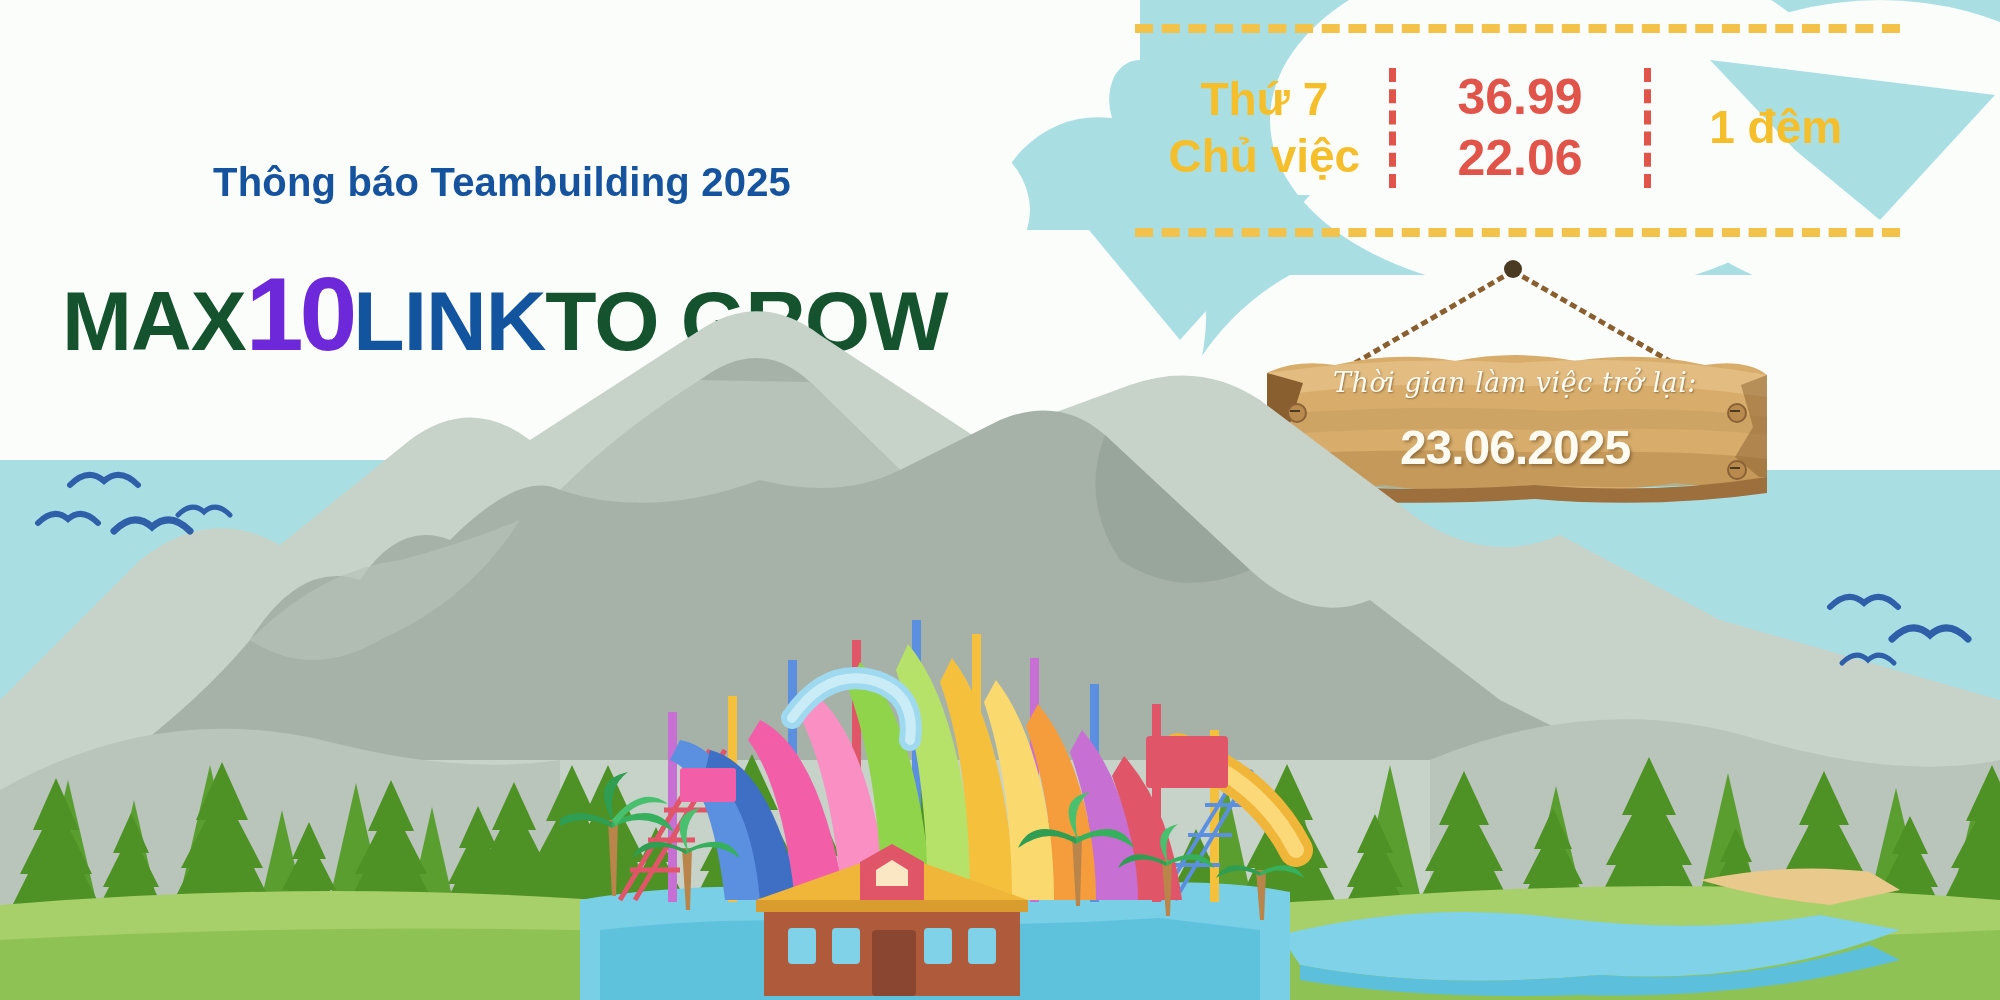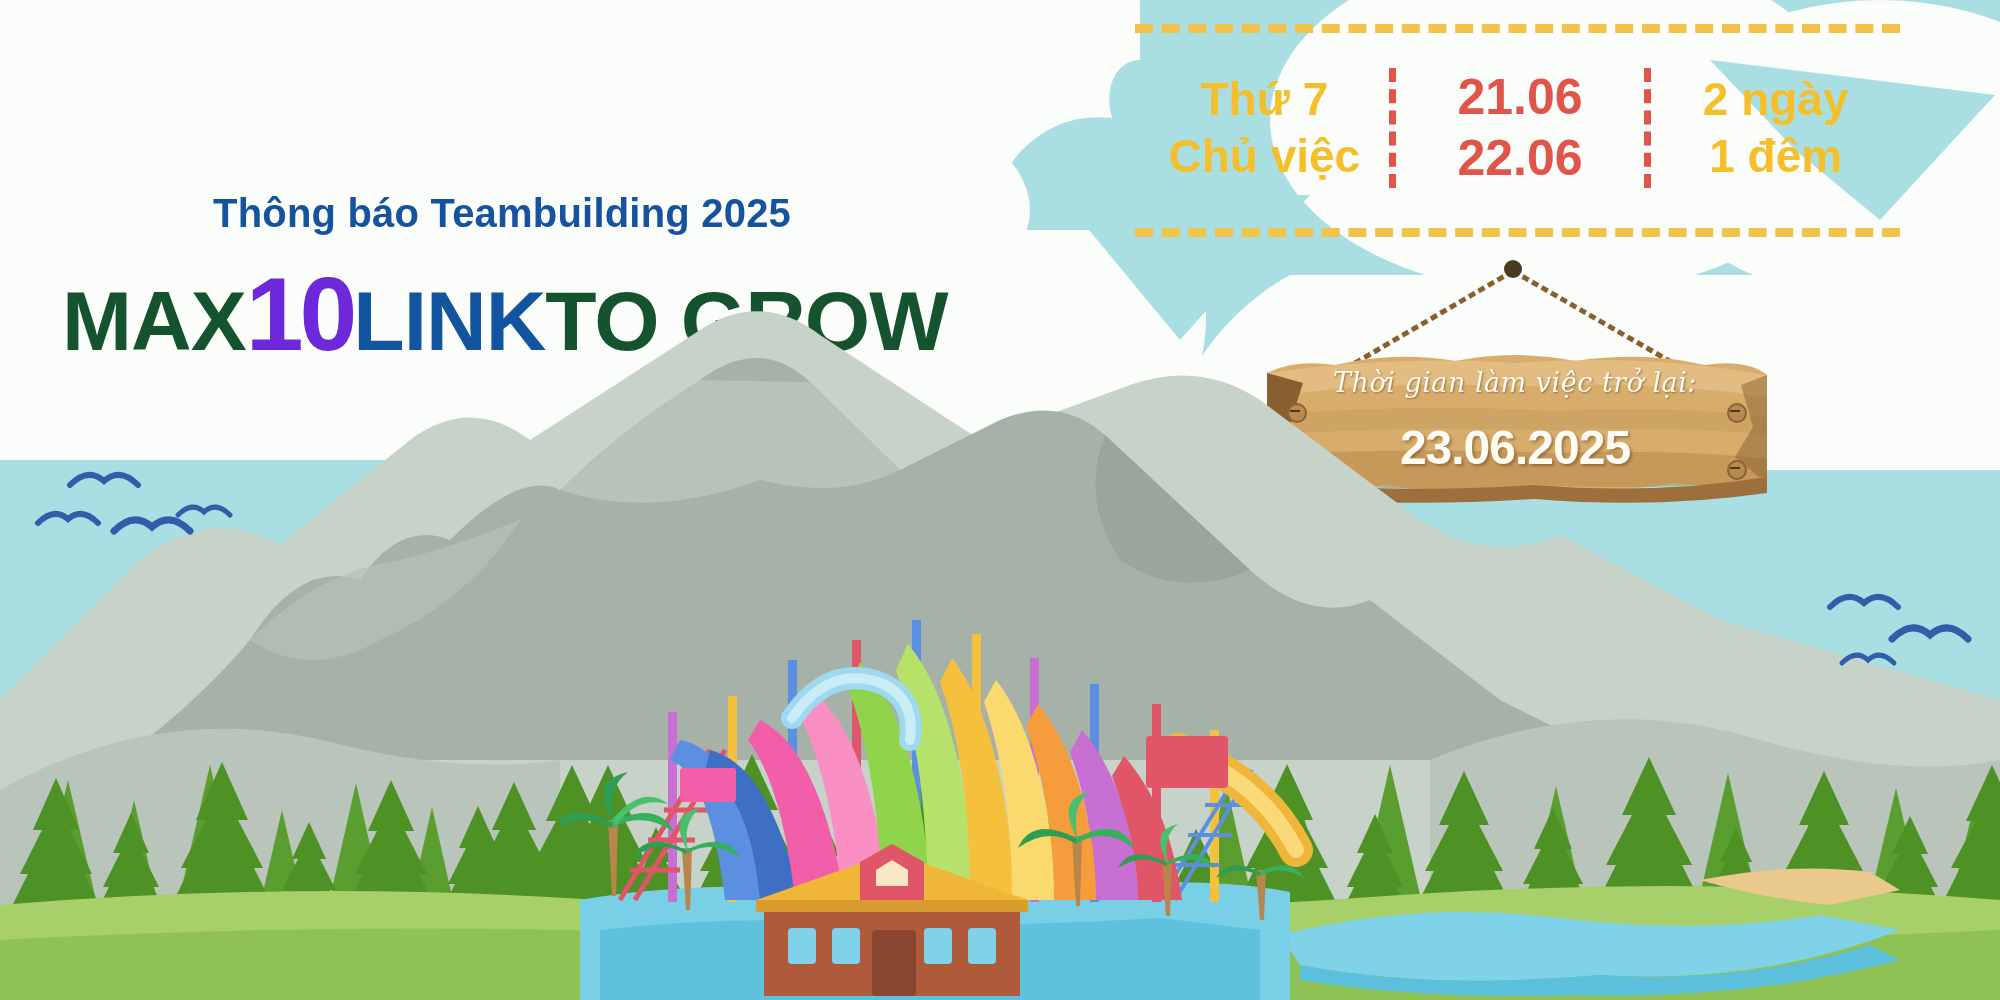--- a/index.html
+++ b/index.html
@@ -9,21 +9,20 @@
     background:#bfe7ea;
   }
   
   .sky{position:absolute;inset:0;background:#a9dfe3;}
   .sky-white{position:absolute;left:0;top:0;width:100%;height:100%;}
   
   .notice{
     position:absolute;left:213px;top:160px;
     font-size:40px;font-weight:bold;color:#15539e;letter-spacing:.2px;
     white-space:nowrap;
-    margin-top:31px;
   }
   .headline{
     position:absolute;left:62px;top:262px;
     font-size:84px;font-weight:bold;white-space:nowrap;
     line-height:1;letter-spacing:-1px;
   }
   .c-orange{color:#14532d;margin-top:32px;}
   .c-red{color:#6d28d9;}
   .c-blue{color:#13549e;}
   .big10{font-size:104px;letter-spacing:-4px;}
@@ -106,26 +105,25 @@
   <div class="dash-line" style="left:1135px;top:24px;width:765px;"></div>
   <div class="dash-line" style="left:1135px;top:228px;width:765px;"></div>
 
   <div class="date-grid">
     <div class="date-col col-yellow">
       <span>Thứ 7</span>
       <span>Chủ việc</span>
     </div>
     <div class="vdash"></div>
     <div class="date-col col-red">
-      <span>21.06</span>
+      <span>36.99</span>
       <span>22.06</span>
     </div>
     <div class="vdash"></div>
     <div class="date-col col-yellow">
-      <span>2 ngày</span>
       <span>1 đêm</span>
     </div>
   </div>
 
   <div class="notice">Thông báo Teambuilding 2025</div>
 
   <div class="headline">
     <span class="c-orange">MAX</span><span class="c-red big10">10</span><span class="c-blue">LINK</span><span class="c-orange">TO GROW</span>
   </div>
 

